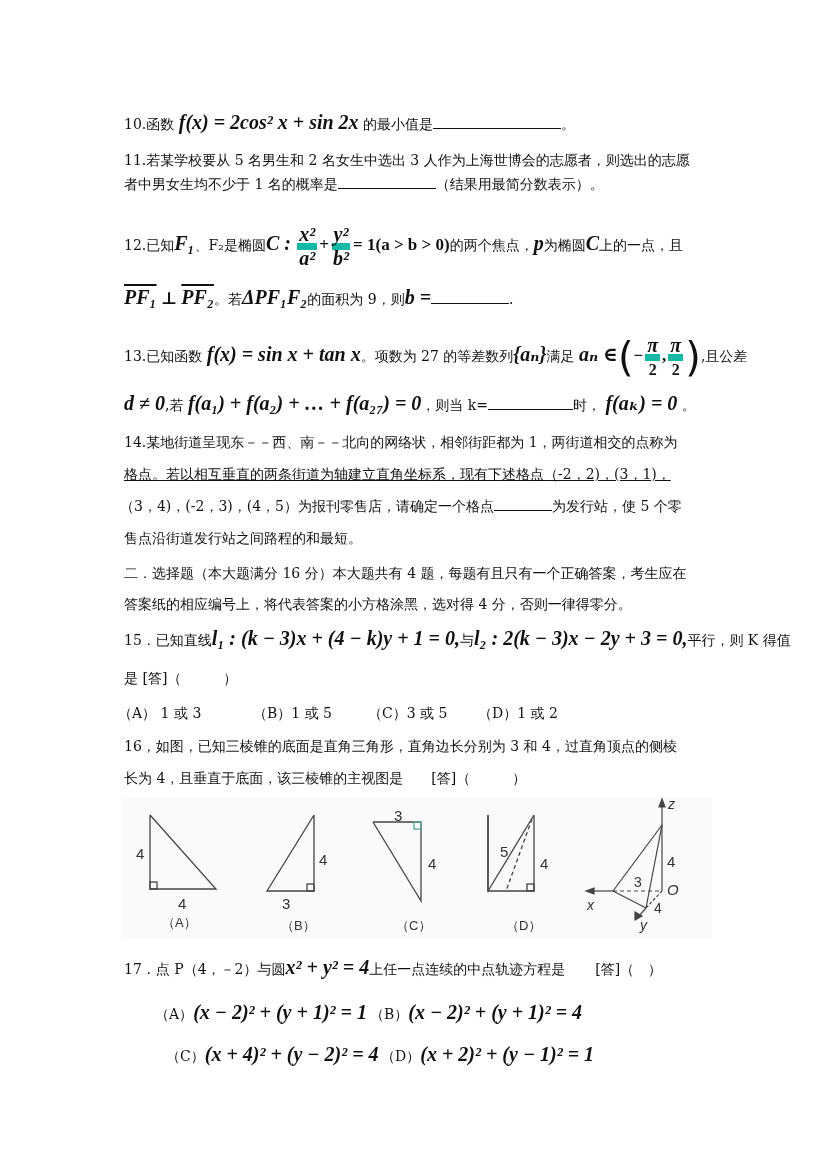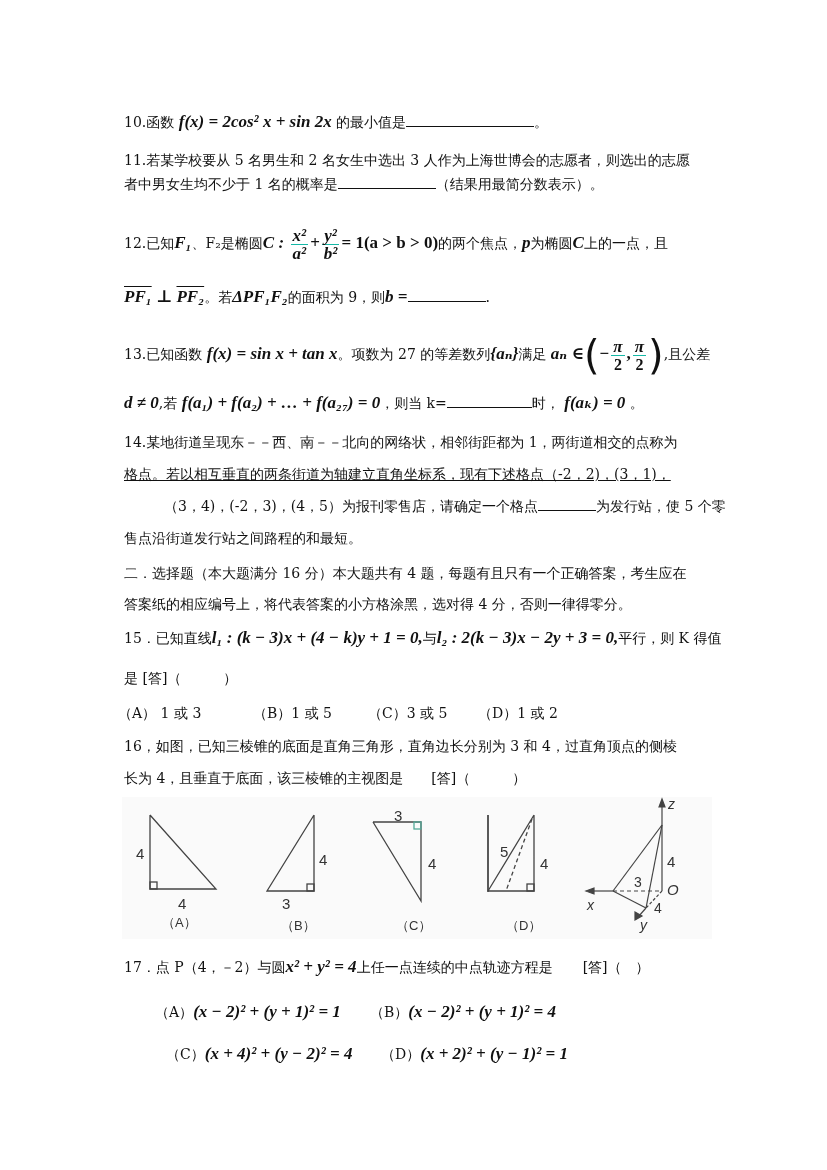--- a/index.html
+++ b/index.html
@@ -1,24 +1,24 @@
 <!DOCTYPE html>
 <html><head>
 <meta charset="utf-8">
 <style>
   html, body { margin: 0; padding: 0; background: #ffffff; }
   body { width: 827px; height: 1170px; position: relative; overflow: hidden;
          font-family: "DejaVu Serif", "Liberation Serif", serif; color: #111; }
   .line { position: absolute; left: 124px; font-size: 14px; white-space: nowrap; line-height: 20px; }
-  .m { font-family: "Liberation Serif", "DejaVu Serif", serif; font-weight: bold; font-style: italic; font-size: 17px; }
+  .m { font-family: "Liberation Serif", "DejaVu Serif", serif; font-weight: bold; font-style: italic; font-size: 20px; }
   .mn { font-family: "Liberation Serif", "DejaVu Serif", serif; font-weight: bold; font-size: 17px; }
   .blank { display: inline-block; border-bottom: 1px solid #111; height: 14px; vertical-align: baseline; }
   .frac { display: inline-flex; flex-direction: column; align-items: center; vertical-align: middle;
           font-family: "Liberation Serif", serif; font-weight: bold; font-size: 16px; line-height: 17px; margin: 0 2px; }
-  .frac .num { border-bottom: 1px solid #14b8a6; padding: 0 2px; }
+  .frac .num { border-bottom: 7px solid #14b8a6; padding: 0 2px; }
   .frac .den { padding: 0 2px; }
   .over { text-decoration: overline; }
   .big-paren { font-size: 40px; font-weight: normal; vertical-align: middle; font-family: "DejaVu Sans", sans-serif; }
   .fig { position: absolute; top: 797px; left: 122px; width: 590px; height: 142px; }
   .fig svg text { font-family: "Liberation Sans", "DejaVu Sans", sans-serif; }
   .opt { display: inline-block; }
 </style>
 </head>
 <body>
 
@@ -59,21 +59,21 @@
     </span><span class="big-paren">)</span><span>,且公差</span>
 </div>
 <div class="line" style="top:393px;">
   <span class="m">d ≠ 0</span><span>,若</span>
   <span class="m">f(a₁) + f(a₂) + … + f(a₂₇) = 0</span><span>，则当 k=</span><span class="blank" style="width:85px;"></span><span>时，</span>
   <span class="m">f(aₖ) = 0</span><span> 。</span>
 </div>
 
 <div class="line" style="top:432px;">14.某地街道呈现东－－西、南－－北向的网络状，相邻街距都为 1，两街道相交的点称为</div>
 <div class="line" style="top:464px;text-decoration:underline;">格点。若以相互垂直的两条街道为轴建立直角坐标系，现有下述格点（-2，2)，(3，1)，</div>
-<div class="line" style="top:496px; left:120px;margin-left:44px;">
+<div class="line" style="top:496px; left:120px;">
   <span>（3，4)，(-2，3)，(4，5）为报刊零售店，请确定一个格点</span><span class="blank" style="width:58px;"></span><span>为发行站，使 5 个零</span>
 </div>
 <div class="line" style="top:528px;text-align:center;">售点沿街道发行站之间路程的和最短。</div>
 
 <div class="line" style="top:563px;">二．选择题（本大题满分 16 分）本大题共有 4 题，每题有且只有一个正确答案，考生应在</div>
 <div class="line" style="top:594px;">答案纸的相应编号上，将代表答案的小方格涂黑，选对得 4 分，否则一律得零分。</div>
 
 <div class="line" style="top:628px;">
   <span>15．已知直线</span><span class="m">l₁ : (k − 3)x + (4 − k)y + 1 = 0,</span><span>与</span><span class="m">l₂ : 2(k − 3)x − 2y + 3 = 0,</span><span>平行，则 K 得值</span>
 </div>

